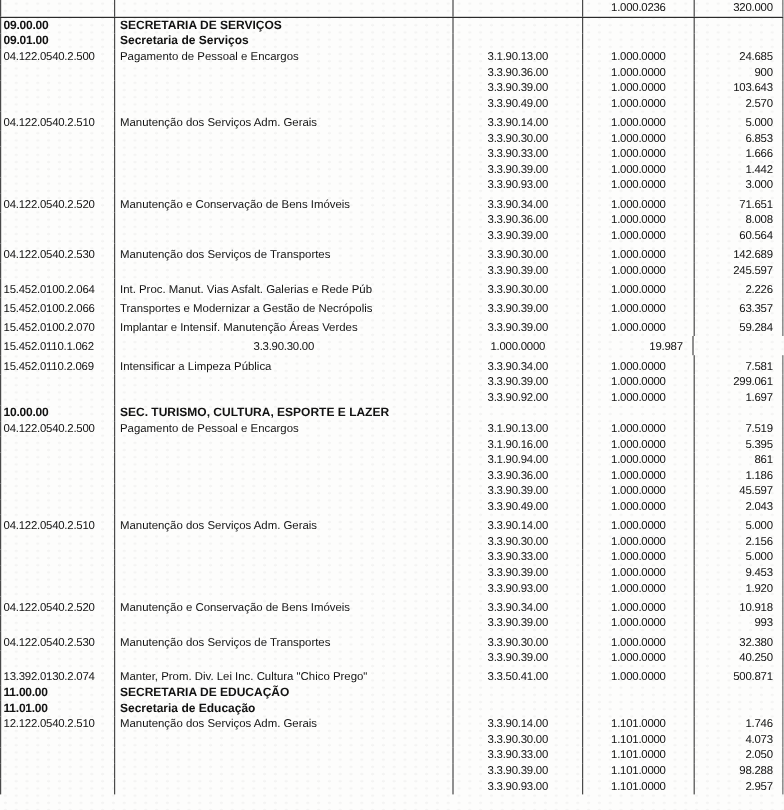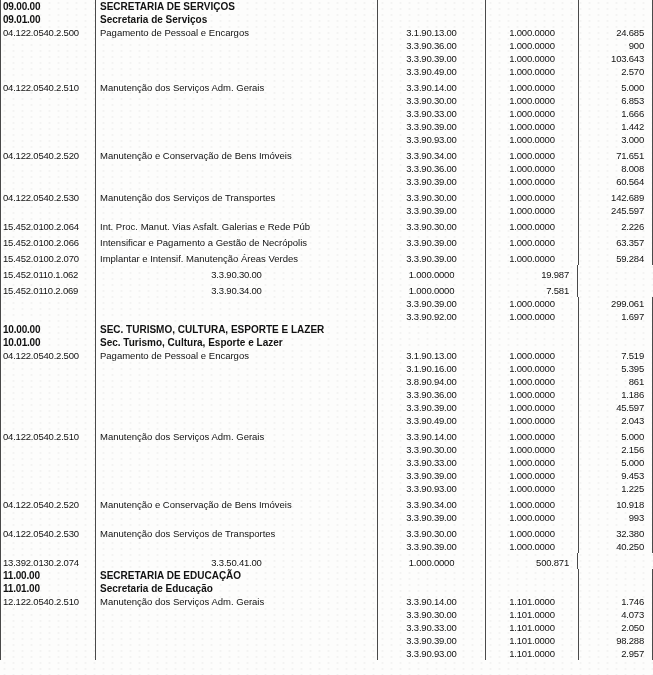--- a/index.html
+++ b/index.html
@@ -41,20 +41,27 @@
   .row { min-height: 13px; }
   .row .cell { height: 100%; }
   .row.hdr { font-weight: 700; font-size: 10px; letter-spacing: 0; }
   .row.gap .cell { padding-top: 3px; }
 </style>
 </head>
 <body>
 
 <div class="page">
 
+  <div class="grid-row top-row">
+    <div class="cell c-code"></div>
+    <div class="cell c-desc"></div>
+    <div class="cell c-exp"></div>
+    <div class="cell c-src">1.000.0236</div>
+    <div class="cell c-val">320.000</div>
+  </div>
 
   <div id="rows-container">
       <div class="grid-row row hdr">
         <div class="cell c-code">09.00.00</div>
         <div class="cell c-desc">SECRETARIA DE SERVIÇOS</div>
         <div class="cell c-exp"></div>
         <div class="cell c-src"></div>
         <div class="cell c-val"></div>
       </div>
       <div class="grid-row row hdr">
@@ -164,40 +171,41 @@
       </div>
       <div class="grid-row row gap">
         <div class="cell c-code">15.452.0100.2.064</div>
         <div class="cell c-desc">Int. Proc. Manut. Vias Asfalt. Galerias e Rede Púb</div>
         <div class="cell c-exp">3.3.90.30.00</div>
         <div class="cell c-src">1.000.0000</div>
         <div class="cell c-val">2.226</div>
       </div>
       <div class="grid-row row gap">
         <div class="cell c-code">15.452.0100.2.066</div>
-        <div class="cell c-desc">Intensificar e Pagamento a Gestão de Necrópolis</div>
+        <div class="cell c-desc">Transportes e Modernizar a Gestão de Necrópolis</div>
         <div class="cell c-exp">3.3.90.39.00</div>
         <div class="cell c-src">1.000.0000</div>
         <div class="cell c-val">63.357</div>
       </div>
       <div class="grid-row row gap">
         <div class="cell c-code">15.452.0100.2.070</div>
         <div class="cell c-desc">Implantar e Intensif. Manutenção Áreas Verdes</div>
         <div class="cell c-exp">3.3.90.39.00</div>
         <div class="cell c-src">1.000.0000</div>
         <div class="cell c-val">59.284</div>
       </div>
       <div class="grid-row row gap">
         <div class="cell c-code">15.452.0110.1.062</div>
         <div class="cell c-exp">3.3.90.30.00</div>
         <div class="cell c-src">1.000.0000</div>
         <div class="cell c-val">19.987</div>
       </div>
       <div class="grid-row row gap">
         <div class="cell c-code">15.452.0110.2.069</div>
+        <div class="cell c-desc">Intensificar a Limpeza Pública</div>
         <div class="cell c-exp">3.3.90.34.00</div>
         <div class="cell c-src">1.000.0000</div>
         <div class="cell c-val">7.581</div>
       </div>
       <div class="grid-row row">
         <div class="cell c-code"></div>
         <div class="cell c-desc"></div>
         <div class="cell c-exp">3.3.90.39.00</div>
         <div class="cell c-src">1.000.0000</div>
         <div class="cell c-val">299.061</div>
@@ -205,27 +213,20 @@
       <div class="grid-row row">
         <div class="cell c-code"></div>
         <div class="cell c-desc"></div>
         <div class="cell c-exp">3.3.90.92.00</div>
         <div class="cell c-src">1.000.0000</div>
         <div class="cell c-val">1.697</div>
       </div>
       <div class="grid-row row hdr">
         <div class="cell c-code">10.00.00</div>
         <div class="cell c-desc">SEC. TURISMO, CULTURA, ESPORTE E LAZER</div>
-        <div class="cell c-exp"></div>
-        <div class="cell c-src"></div>
-        <div class="cell c-val"></div>
-      </div>
-      <div class="grid-row row hdr">
-        <div class="cell c-code">10.01.00</div>
-        <div class="cell c-desc">Sec. Turismo, Cultura, Esporte e Lazer</div>
         <div class="cell c-exp"></div>
         <div class="cell c-src"></div>
         <div class="cell c-val"></div>
       </div>
       <div class="grid-row row">
         <div class="cell c-code">04.122.0540.2.500</div>
         <div class="cell c-desc">Pagamento de Pessoal e Encargos</div>
         <div class="cell c-exp">3.1.90.13.00</div>
         <div class="cell c-src">1.000.0000</div>
         <div class="cell c-val">7.519</div>
@@ -233,21 +234,21 @@
       <div class="grid-row row">
         <div class="cell c-code"></div>
         <div class="cell c-desc"></div>
         <div class="cell c-exp">3.1.90.16.00</div>
         <div class="cell c-src">1.000.0000</div>
         <div class="cell c-val">5.395</div>
       </div>
       <div class="grid-row row">
         <div class="cell c-code"></div>
         <div class="cell c-desc"></div>
-        <div class="cell c-exp">3.8.90.94.00</div>
+        <div class="cell c-exp">3.1.90.94.00</div>
         <div class="cell c-src">1.000.0000</div>
         <div class="cell c-val">861</div>
       </div>
       <div class="grid-row row">
         <div class="cell c-code"></div>
         <div class="cell c-desc"></div>
         <div class="cell c-exp">3.3.90.36.00</div>
         <div class="cell c-src">1.000.0000</div>
         <div class="cell c-val">1.186</div>
       </div>
@@ -291,21 +292,21 @@
         <div class="cell c-desc"></div>
         <div class="cell c-exp">3.3.90.39.00</div>
         <div class="cell c-src">1.000.0000</div>
         <div class="cell c-val">9.453</div>
       </div>
       <div class="grid-row row">
         <div class="cell c-code"></div>
         <div class="cell c-desc"></div>
         <div class="cell c-exp">3.3.90.93.00</div>
         <div class="cell c-src">1.000.0000</div>
-        <div class="cell c-val">1.225</div>
+        <div class="cell c-val">1.920</div>
       </div>
       <div class="grid-row row gap">
         <div class="cell c-code">04.122.0540.2.520</div>
         <div class="cell c-desc">Manutenção e Conservação de Bens Imóveis</div>
         <div class="cell c-exp">3.3.90.34.00</div>
         <div class="cell c-src">1.000.0000</div>
         <div class="cell c-val">10.918</div>
       </div>
       <div class="grid-row row">
         <div class="cell c-code"></div>
@@ -323,20 +324,21 @@
       </div>
       <div class="grid-row row">
         <div class="cell c-code"></div>
         <div class="cell c-desc"></div>
         <div class="cell c-exp">3.3.90.39.00</div>
         <div class="cell c-src">1.000.0000</div>
         <div class="cell c-val">40.250</div>
       </div>
       <div class="grid-row row gap">
         <div class="cell c-code">13.392.0130.2.074</div>
+        <div class="cell c-desc">Manter, Prom. Div. Lei Inc. Cultura "Chico Prego"</div>
         <div class="cell c-exp">3.3.50.41.00</div>
         <div class="cell c-src">1.000.0000</div>
         <div class="cell c-val">500.871</div>
       </div>
       <div class="grid-row row hdr">
         <div class="cell c-code">11.00.00</div>
         <div class="cell c-desc">SECRETARIA DE EDUCAÇÃO</div>
         <div class="cell c-exp"></div>
         <div class="cell c-src"></div>
         <div class="cell c-val"></div>

